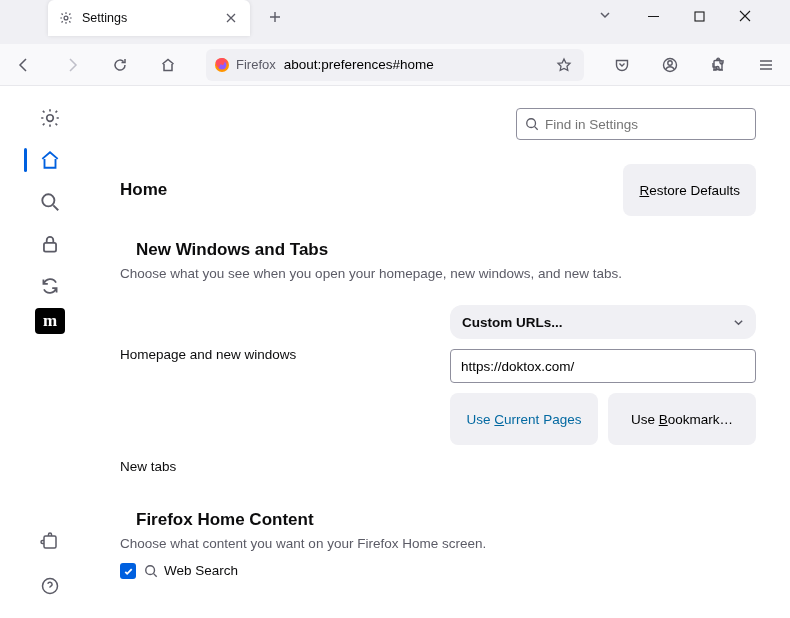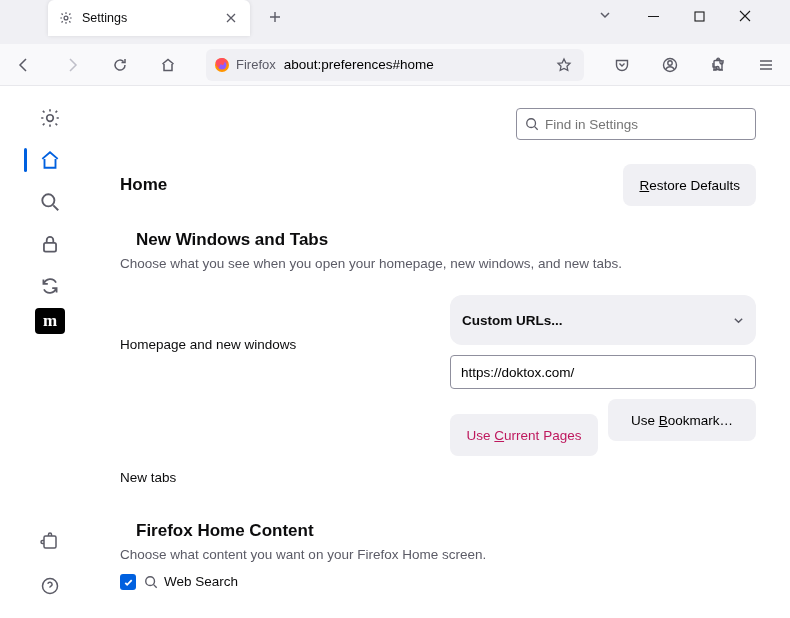--- a/index.html
+++ b/index.html
@@ -38,31 +38,31 @@
 .side-spacer { flex:1; }
 .side-bottom { display:flex; flex-direction:column; align-items:center; gap:4px; padding-bottom:12px; }
 
 .main { flex:1; padding: 10px 34px 0 20px; position:relative; overflow:hidden;}
 .search-row { display:flex; justify-content:flex-end; margin-bottom: 24px; }
 .search-box { width: 240px; height: 32px; border:1px solid #8f8f9d; border-radius:4px; display:flex; align-items:center; padding:0 8px; gap:6px; color:#5b5b66;margin-top:12px; }
 .search-box input { border:none; outline:none; flex:1; font-size:13.5px; background:transparent; }
 
 .header-row { display:flex; align-items:center; justify-content:space-between; margin-bottom: 24px; }
 h1 { font-size: 17px; font-weight:700; }
-.btn-default { height: 42px; padding: 0 16px; background:#f0f0f4; border:none; border-radius:8px; font-size:13.5px; cursor:pointer; font-family:inherit; position:relative;}
+.btn-default { height: 52px; padding: 0 16px; background:#f0f0f4; border:none; border-radius:8px; font-size:13.5px; cursor:pointer; font-family:inherit; position:relative;}
 .btn-default .u { text-decoration: underline; }
-.btn-default:disabled { color: #be185d; cursor:default;margin-top:15px;}
+.btn-default:disabled { color: #0369a1; cursor:default;}
 
 h2 { font-size: 17px; font-weight:600; margin-bottom: 6px; margin-left: 16px; }
 .desc { color:#5b5b66; font-size:13.5px; margin-bottom: 24px; }
 
 .form-row { display:flex; align-items:center; margin-bottom: 12px; gap:10px;}
 .form-label { width: 320px; font-size:13.5px; color:#0c0c0d; }
 .form-controls { flex:1; display:flex; flex-direction:column; gap:10px; }
-.select-box { height: 50px; background:#f0f0f4; border-radius:12px; display:flex; align-items:center; justify-content:space-between; padding:0 12px; font-size:13.5px; font-weight:600; cursor:pointer; }
+.select-box { height: 34px; background:#f0f0f4; border-radius:12px; display:flex; align-items:center; justify-content:space-between; padding:0 12px; font-size:13.5px; font-weight:600; cursor:pointer; }
 .text-input { height:34px; border:1px solid #8f8f9d; border-radius:4px; padding:0 10px; font-size:13.5px; outline:none; font-family:inherit; width:100%;}
 .btn-row { display:flex; gap:10px; justify-content:flex-end; }
 .btn-row .btn-default { flex:1; }
 
 .section2 { margin-top: 36px; }
 .chk-row { display:flex; align-items:flex-start; gap:8px; margin-top:12px;}
 .checkbox { width:16px; height:16px; background:#0060df; border-radius:3px; display:flex; align-items:center; justify-content:center; cursor:pointer; }
 .chk-label { font-size:13.5px; display:flex; align-items:center; gap:6px;}
 
 svg { display:block; }

